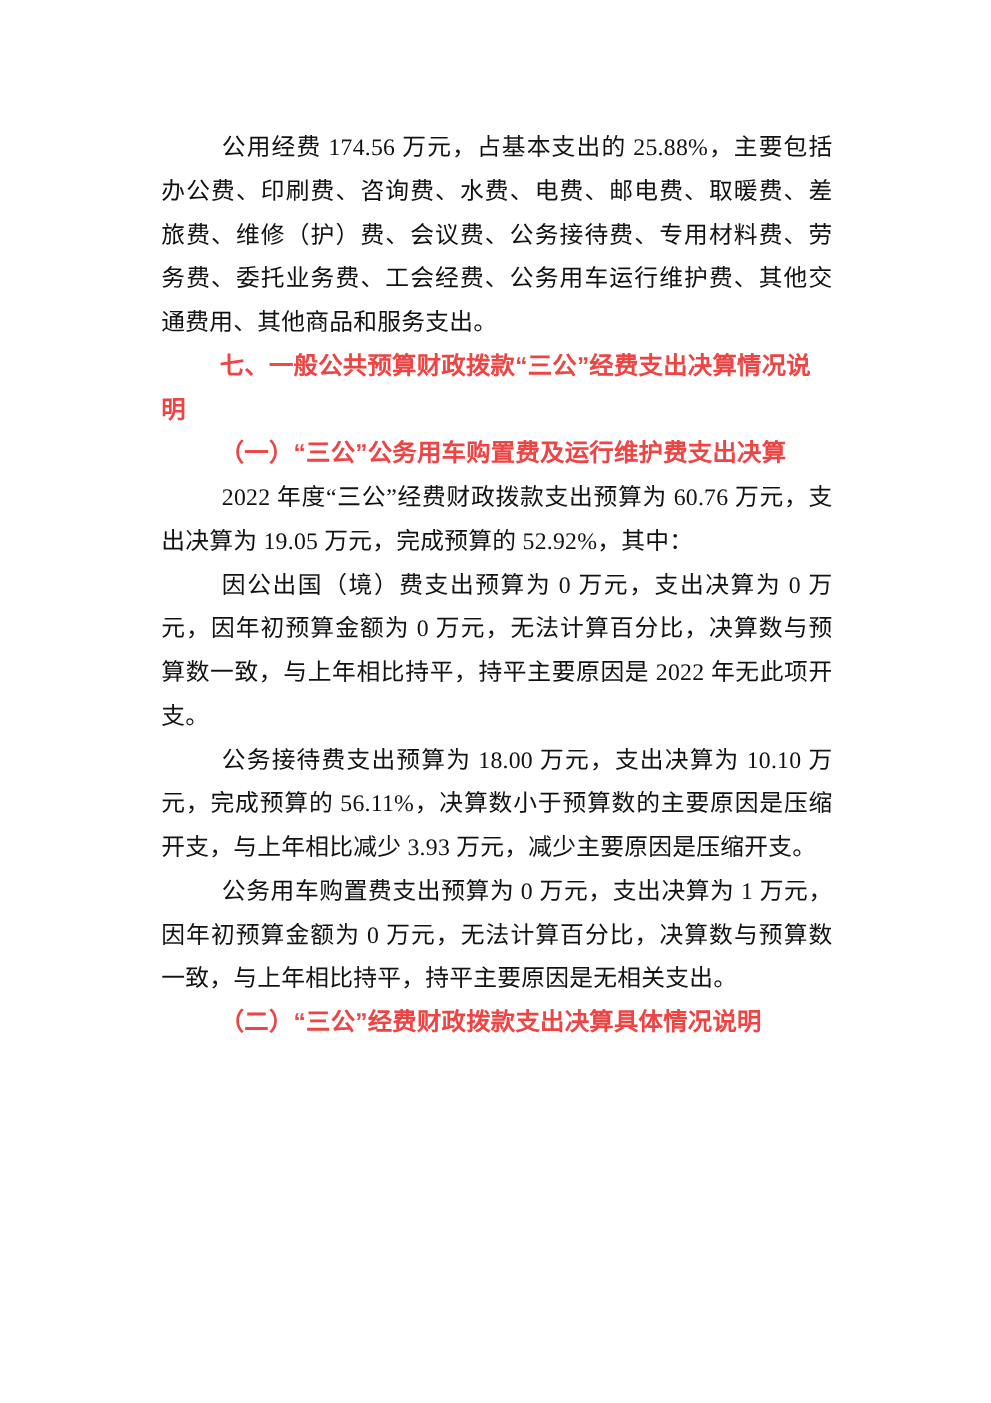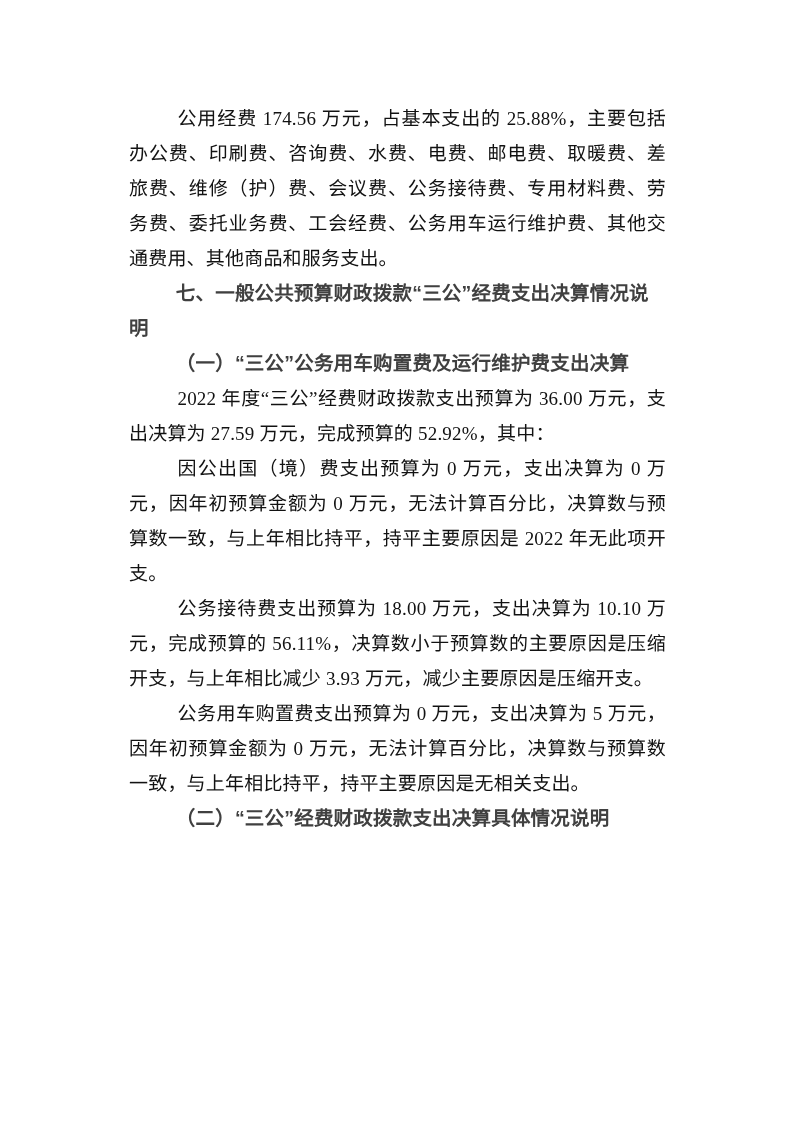--- a/index.html
+++ b/index.html
@@ -31,38 +31,38 @@
   }
   .heading-para {
     margin: 0;
     font-family: "Liberation Sans", "DejaVu Sans", sans-serif;
     font-weight: 700;
     font-size: 19.5px;
     line-height: 35px;
     text-indent: 2.4em;
     text-align: left;
     letter-spacing: 0.2px;
-    color: #404040;
+    color: #ef4444;
   }
 </style>
 </head>
 <body>
 
 <div class="page">
   <p class="body-para">公用经费 174.56 万元，占基本支出的 25.88%，主要包括办公费、印刷费、咨询费、水费、电费、邮电费、取暖费、差旅费、维修（护）费、会议费、公务接待费、专用材料费、劳务费、委托业务费、工会经费、公务用车运行维护费、其他交通费用、其他商品和服务支出。</p>
 
   <p class="heading-para">七、一般公共预算财政拨款“三公”经费支出决算情况说明</p>
 
   <p class="heading-para">（一）“三公”公务用车购置费及运行维护费支出决算</p>
 
-  <p class="body-para">2022 年度“三公”经费财政拨款支出预算为 36.00 万元，支出决算为 27.59 万元，完成预算的 52.92%，其中：</p>
+  <p class="body-para">2022 年度“三公”经费财政拨款支出预算为 60.76 万元，支出决算为 19.05 万元，完成预算的 52.92%，其中：</p>
 
   <p class="body-para">因公出国（境）费支出预算为 0 万元，支出决算为 0 万元，因年初预算金额为 0 万元，无法计算百分比，决算数与预算数一致，与上年相比持平，持平主要原因是 2022 年无此项开支。</p>
 
   <p class="body-para">公务接待费支出预算为 18.00 万元，支出决算为 10.10 万元，完成预算的 56.11%，决算数小于预算数的主要原因是压缩开支，与上年相比减少 3.93 万元，减少主要原因是压缩开支。</p>
 
-  <p class="body-para">公务用车购置费支出预算为 0 万元，支出决算为 5 万元，因年初预算金额为 0 万元，无法计算百分比，决算数与预算数一致，与上年相比持平，持平主要原因是无相关支出。</p>
+  <p class="body-para">公务用车购置费支出预算为 0 万元，支出决算为 1 万元，因年初预算金额为 0 万元，无法计算百分比，决算数与预算数一致，与上年相比持平，持平主要原因是无相关支出。</p>
 
 
   <p class="heading-para">（二）“三公”经费财政拨款支出决算具体情况说明</p>
 
 
 </div>
 
 </body></html>

